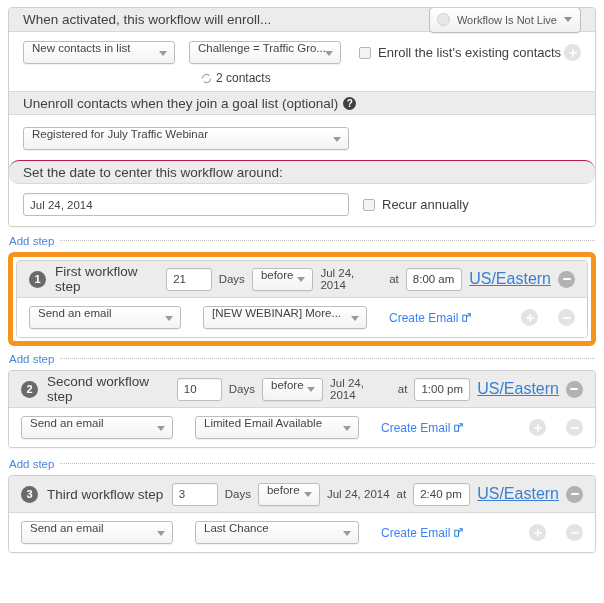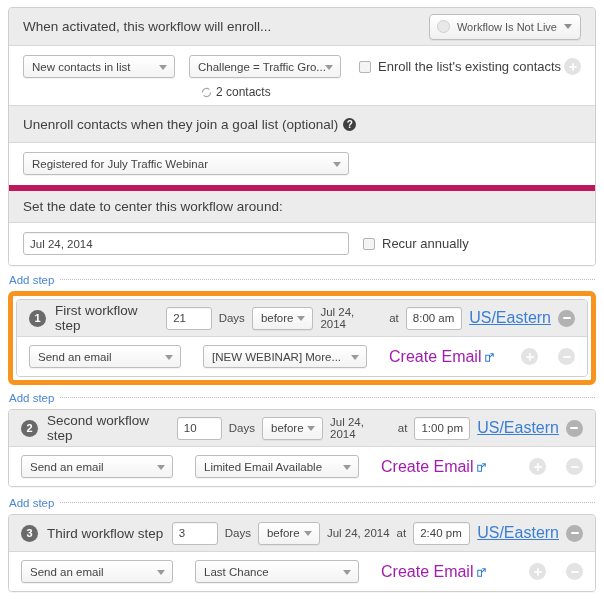--- a/index.html
+++ b/index.html
@@ -19,42 +19,41 @@
     border: 1px solid #cfcfcf;
     border-radius: 4px;
     background: #ffffff;
     overflow: hidden;
     box-shadow: 0 1px 1px rgba(0,0,0,.04);
   }
   .sec-head {
     background: #ececec;
     border-bottom: 1px solid #d8d8d8;
     padding: 0 14px;
-    height: 38px;
+    height: 24px;
     display: flex;
     align-items: center;
     justify-content: space-between;
     font-size: 13.5px;
     color: #33475b;
   }
   .sec-head .title { color: #3f3f3f; font-size: 13.5px; }
   .sec-body {
     background: #ffffff;
     padding: 9px 14px 10px 14px;
   }
   .divider-top { border-top: 1px solid #d8d8d8; }
 
   
   .row { display: flex; align-items: center; }
 
   
   .sel {
     position: relative;
     display: inline-flex;
-    align-items: center;
     height: 23px;
     border: 1px solid #bdbdbd;
     border-radius: 3px;
     background: linear-gradient(to bottom,#ffffff 0%, #f3f3f3 100%);
     font-size: 11.5px;
     color: #444;
     padding: 0 20px 0 8px;
     white-space: nowrap;
     overflow: hidden;
     box-shadow: 0 1px 0 rgba(0,0,0,.05);
@@ -146,21 +145,21 @@
   .circ-light { background: #e3e3e3; position: relative; }
   .circ-light .bar { background: #fbfbfb; }
   .circ-light .barv { background: #fbfbfb; }
   .circ-dark { background: #b2b2b2; }
 
   .sync-icon { width: 11px; height: 11px; margin-right: 4px; display:inline-block; }
 
   .ext-icon { width: 9px; height: 9px; display: inline-block; margin-left: 4px; }
 
   
-  .lnk { color: #a21caf; font-size: 16px; text-decoration: none; white-space: nowrap; }
+  .lnk { color: #3b82f6; font-size: 12px; text-decoration: none; white-space: nowrap; }
   .lnk-sm { color: #3a7fd5; font-size: 16px; }
 
   
   .add-step-wrap {
     display: flex; align-items: center;
     height: 19px;
     margin: 2px 0 2px 0;
     padding: 0 1px;
   }
   .add-step-link { color: #4a86d8; font-size: 11.5px; text-decoration: none; white-space: nowrap; }
@@ -261,21 +260,21 @@
       </span>
     </div>
 
     <div class="sec-body">
       <span class="sel w-goal">
         <span>Registered for July Traffic Webinar</span>
         <span class="caret"></span>
       </span>
     </div>
 
-    <div class="sec-head" style="border-top:6px solid #be185d;">
+    <div class="sec-head" style="border-top:1px solid #be185d;border-radius:10px;">
       <span class="title">Set the date to center this workflow around:</span>
     </div>
 
     <div class="sec-body">
       <div class="row">
         <span class="inp date">Jul 24, 2014</span>
         <span style="width:14px"></span>
         <span class="row">
           <span class="cbx"></span>
           <span class="cbx-label">Recur annually</span>

